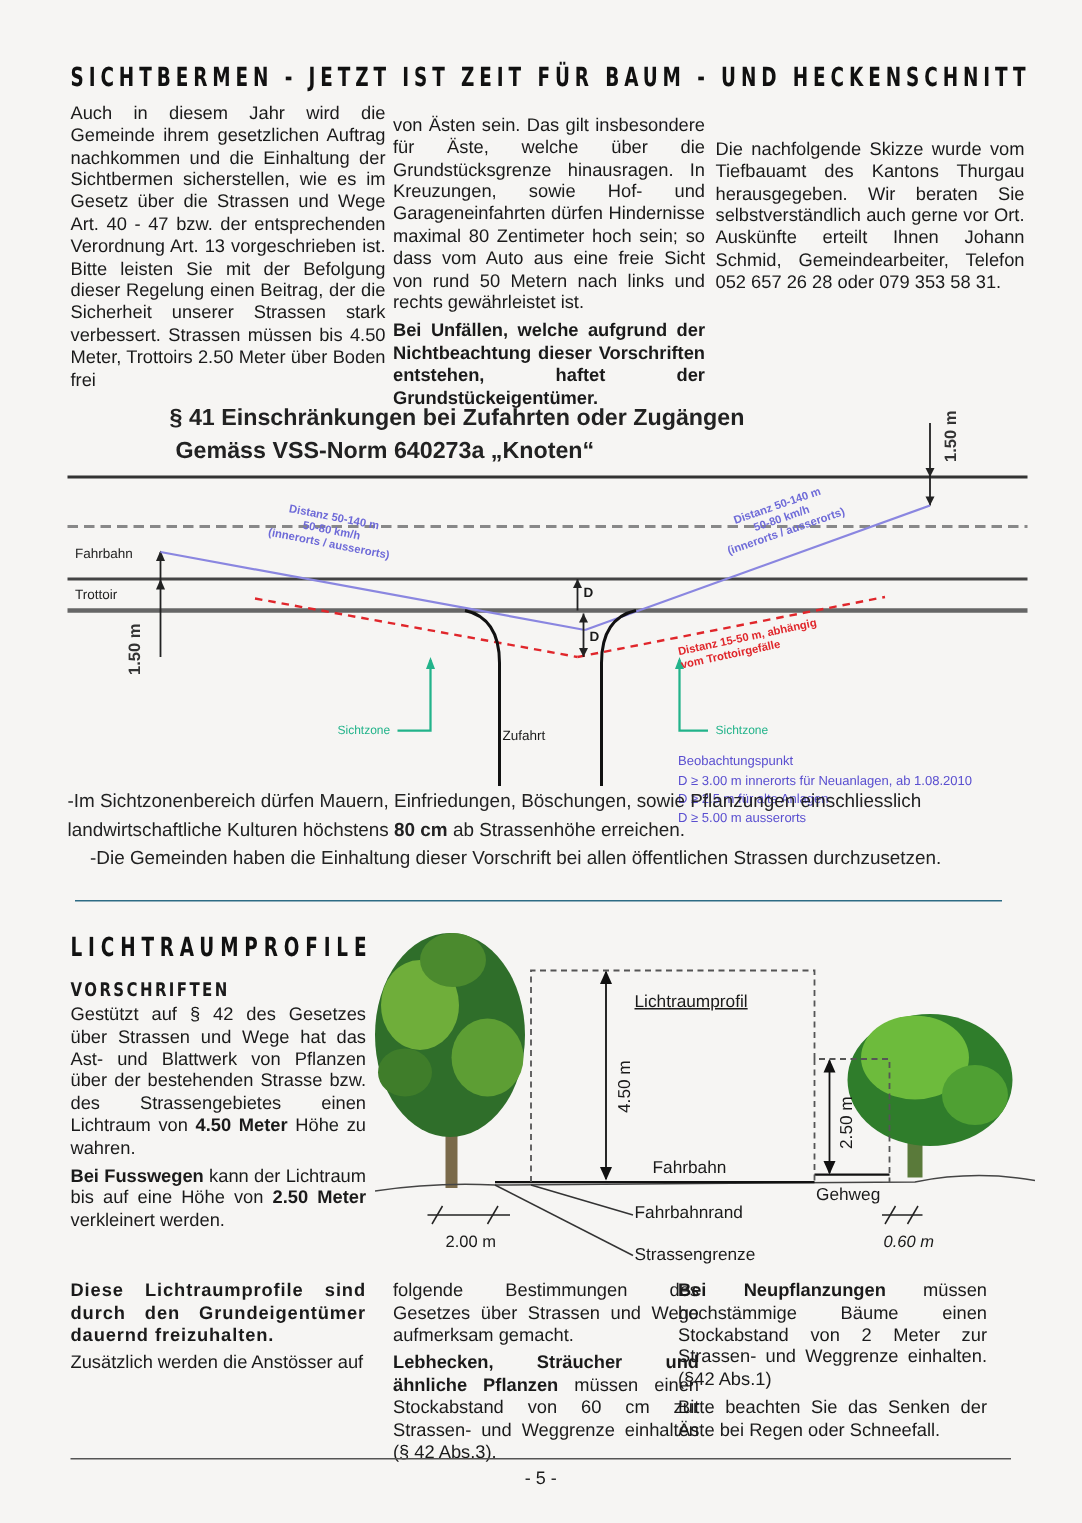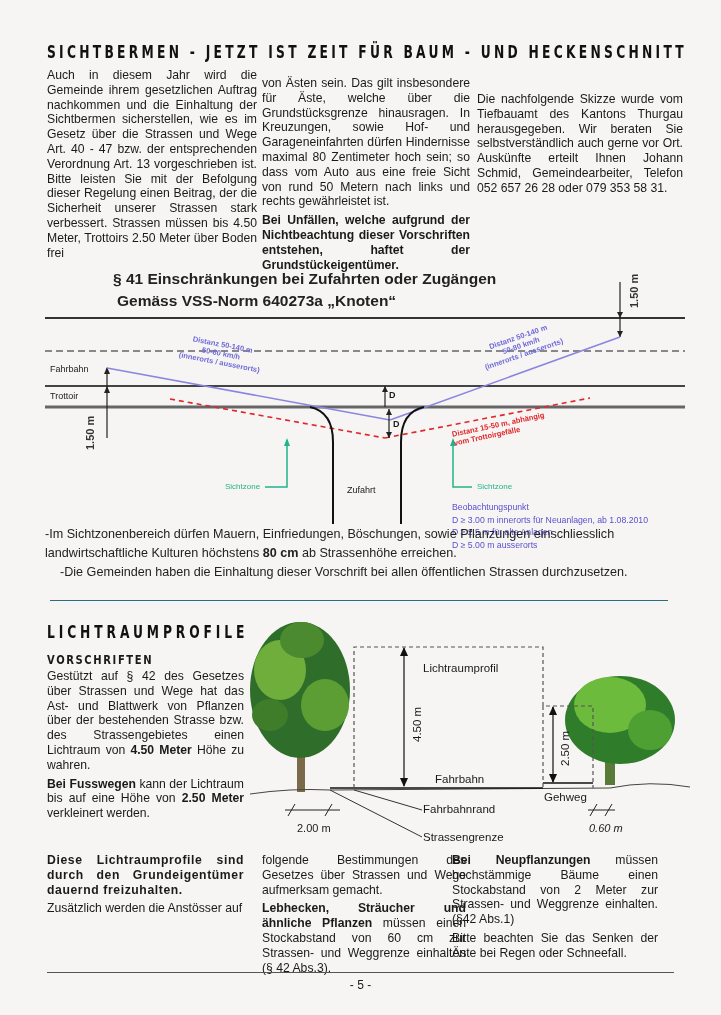--- a/index.html
+++ b/index.html
@@ -87,21 +87,21 @@
     <div>(innerorts / ausserorts)</div>
   </div>
   <div class="abs" style="left:412px;top:158px;font-size:7.5px;color:#e0262b;font-weight:bold;line-height:9px;transform:rotate(-12deg);">
     <div>Distanz 15-50 m, abhängig</div>
     <div>vom Trottoirgefälle</div>
   </div>
   <div class="abs small" style="left:349px;top:128px;font-weight:bold;">D</div>
   <div class="abs small" style="left:353px;top:157px;font-weight:bold;">D</div>
   <div class="abs small" style="left:185px;top:220px;color:#22b38a;font-size:8px;">Sichtzone</div>
   <div class="abs small" style="left:437px;top:220px;color:#22b38a;font-size:8px;">Sichtzone</div>
-  <div class="abs small" style="left:307px;top:223px;font-size:9px;">Zufahrt</div>
+  <div class="abs small" style="left:295px;top:223px;font-size:9px;">Zufahrt</div>
   <div class="abs" style="left:412px;top:239px;font-size:8.7px;color:#5a4fd0;line-height:12.5px;">
     <div>Beobachtungspunkt</div>
     <div>D ≥ 3.00 m innerorts für Neuanlagen, ab 1.08.2010</div>
     <div>D ≥ 2.5 m für alte Anlagen</div>
     <div>D ≥ 5.00 m ausserorts</div>
   </div>
   <div class="abs bullet" style="left:5px;top:265px;">-Im Sichtzonenbereich dürfen Mauern, Einfriedungen, Böschungen, sowie Pflanzungen einschliesslich</div>
   <div class="abs bullet" style="left:5px;top:284px;"><span> landwirtschaftliche Kulturen höchstens </span><b>80 cm</b><span> ab Strassenhöhe erreichen.</span></div>
   <div class="abs bullet" style="left:20px;top:303px;">-Die Gemeinden haben die Einhaltung dieser Vorschrift bei allen öffentlichen Strassen durchzusetzen.</div>
 </div>
@@ -157,21 +157,21 @@
     <line x1="80" y1="180" x2="172" y2="227" stroke="#333" stroke-width="1"></line>
 
     <line x1="35" y1="200" x2="90" y2="200" stroke="#222" stroke-width="1"></line>
     <line x1="38" y1="206" x2="45" y2="194" stroke="#222" stroke-width="1"></line>
     <line x1="75" y1="206" x2="82" y2="194" stroke="#222" stroke-width="1"></line>
 
     <line x1="338" y1="200" x2="365" y2="200" stroke="#222" stroke-width="1"></line>
     <line x1="340" y1="206" x2="347" y2="194" stroke="#222" stroke-width="1"></line>
     <line x1="355" y1="206" x2="362" y2="194" stroke="#222" stroke-width="1"></line>
   </svg>
-  <div class="abs" style="left:173px;top:52px;font-size:11.5px;">Lichtraumprofil</div>
+  <div class="abs" style="left:173px;top:52px;font-size:11.5px;text-decoration:underline;">Lichtraumprofil</div>
   <div class="abs" style="left:161px;top:132px;font-size:11.5px;transform:rotate(-90deg);transform-origin:left top;">4.50 m</div>
   <div class="abs" style="left:309px;top:156px;font-size:11.5px;transform:rotate(-90deg);transform-origin:left top;">2.50 m</div>
   <div class="abs" style="left:185px;top:163px;font-size:11.5px;">Fahrbahn</div>
   <div class="abs" style="left:294px;top:181px;font-size:11.5px;">Gehweg</div>
   <div class="abs" style="left:173px;top:193px;font-size:11.5px;">Fahrbahnrand</div>
   <div class="abs" style="left:173px;top:221px;font-size:11.5px;text-align:right;">Strassengrenze</div>
   <div class="abs" style="left:47px;top:212px;font-size:11px;">2.00 m</div>
   <div class="abs" style="left:339px;top:212px;font-size:11px;font-style:italic;">0.60 m</div>
 </div>
 

